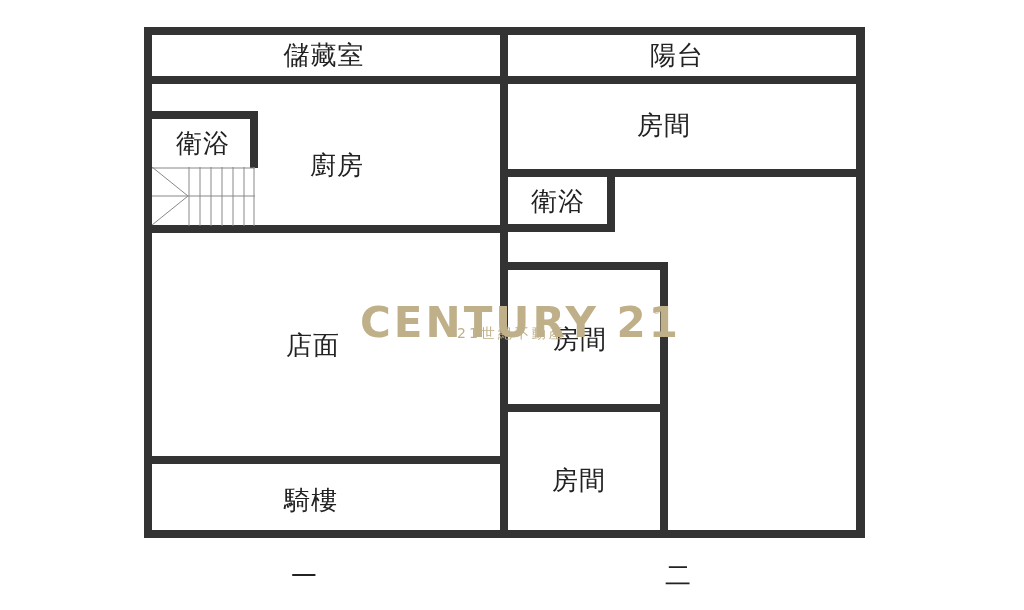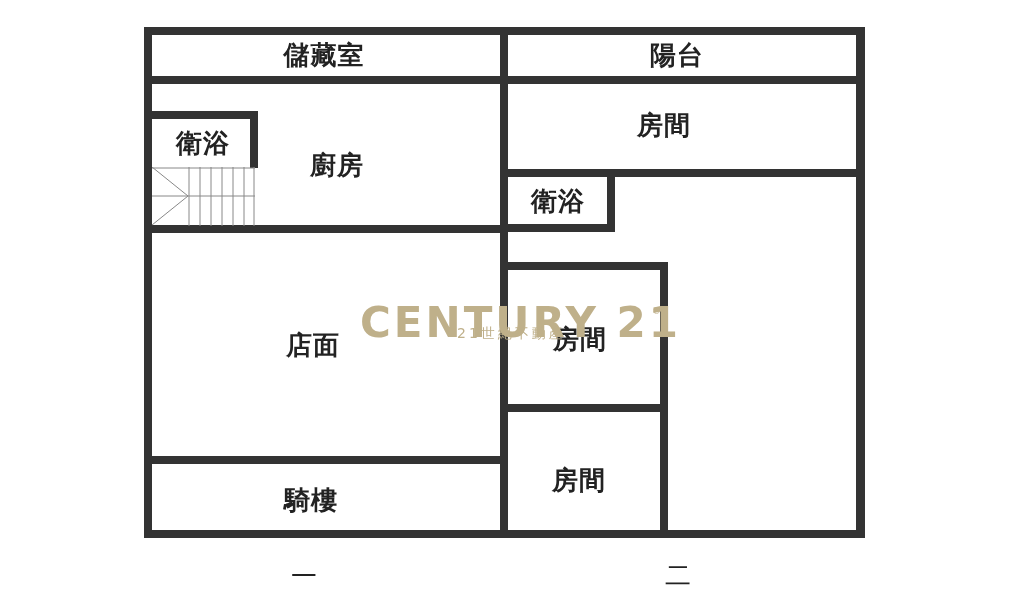--- a/index.html
+++ b/index.html
@@ -1,20 +1,20 @@
 <!DOCTYPE html>
 <html><head>
 <meta charset="utf-8">
 <style>
   html, body { margin:0; padding:0; background:#ffffff; }
   body { width:1024px; height:610px; position:relative; overflow:hidden;
          font-family:"DejaVu Sans", "Liberation Sans", sans-serif; color:#222; }
   .wall { position:absolute; background:#333333; }
   .label { position:absolute; font-size:26px; color:#222; white-space:nowrap;
-           transform:translate(-50%,-50%); letter-spacing:1px;font-weight:bold; }
+           transform:translate(-50%,-50%); letter-spacing:1px; }
   .floor-label { position:absolute; font-size:26px; color:#222; transform:translate(-50%,-50%); }
   #stairs { position:absolute; left:152px; top:167px; width:103px; height:59px; }
   .wm { position:absolute; color:#bfb08a; white-space:nowrap; }
   #wm-main { left:360px; top:278px; font-size:42px; font-weight:bold; letter-spacing:3px;
              font-family:"DejaVu Sans", sans-serif;margin-top:20px; }
   #wm-reg { left:652px; top:306px; font-size:9px; }
   #wm-sub { left:457px; top:325px; font-size:14px; letter-spacing:3px;text-align:center; }
 </style>
 </head>
 <body>

